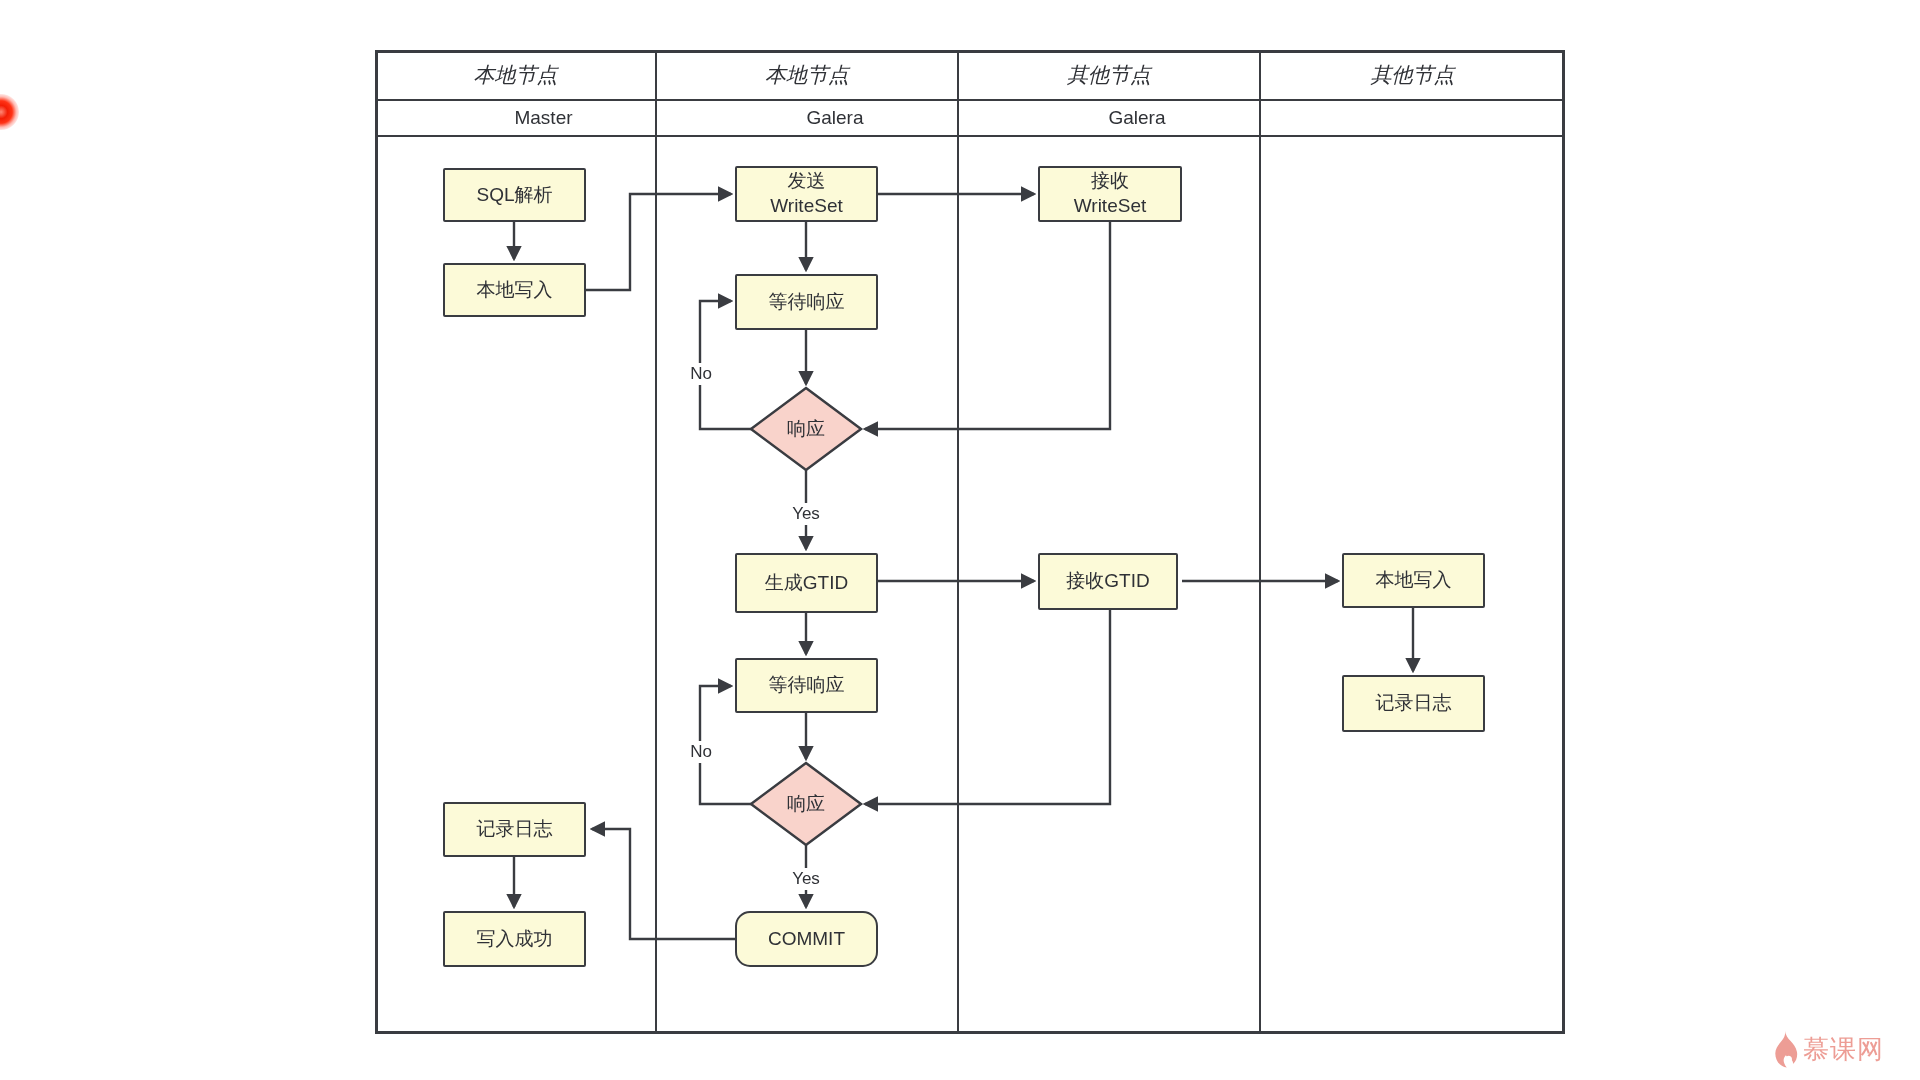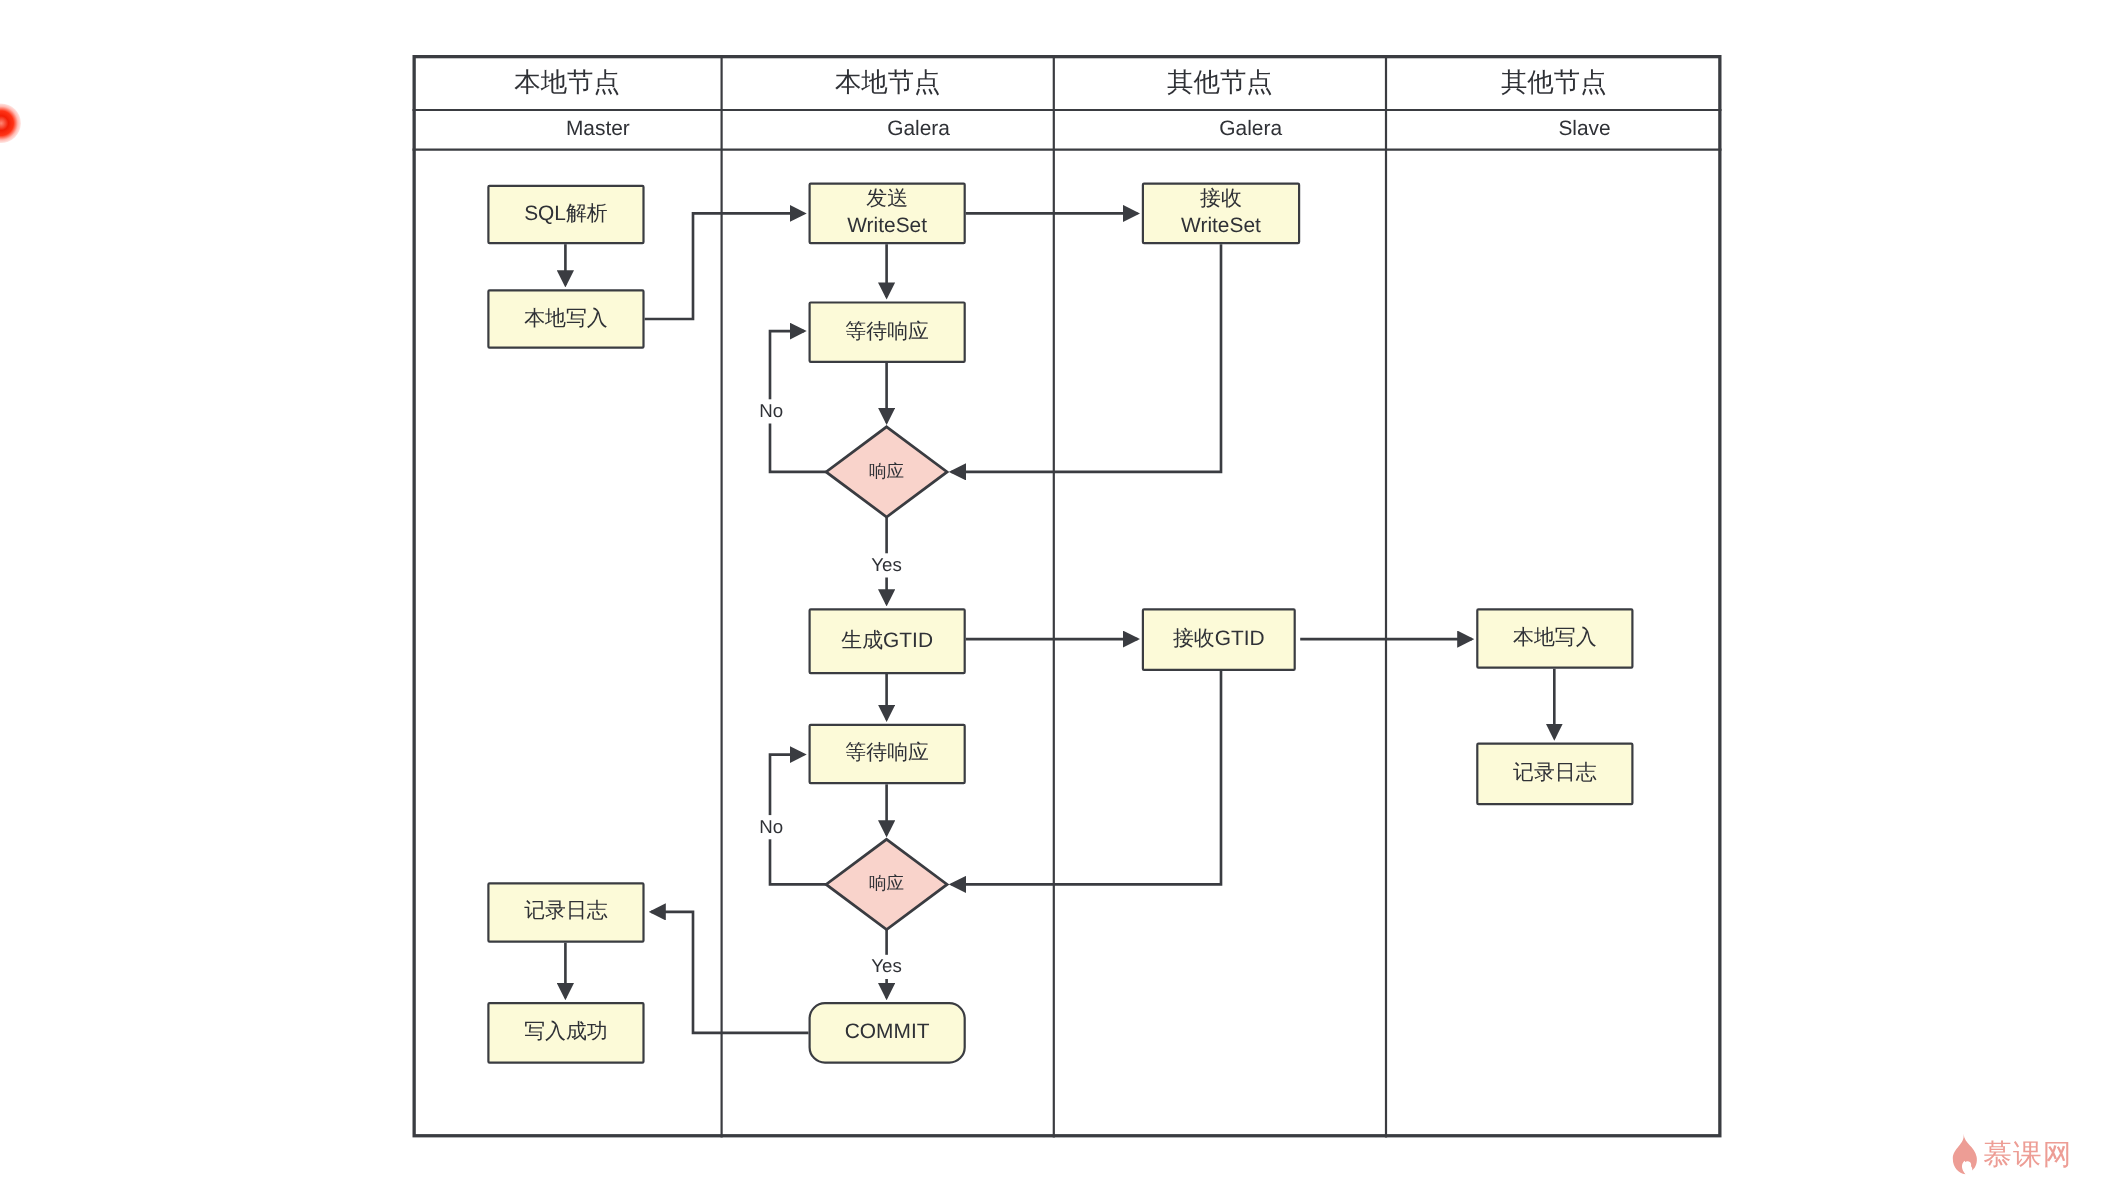--- a/index.html
+++ b/index.html
@@ -1,28 +1,28 @@
 <!DOCTYPE html>
 <html><head>
 <meta charset="utf-8">
 <style>
   html,body{margin:0;padding:0;background:#ffffff;}
   body{font-family:"Liberation Sans","DejaVu Sans",sans-serif;}
   #stage{position:relative;width:1920px;height:1080px;background:#ffffff;overflow:hidden;}
   #wires{position:absolute;left:0;top:0;width:1920px;height:1080px;}
   .cell{position:absolute;display:flex;align-items:center;justify-content:center;
         color:#2F3136;white-space:nowrap;}
-  .row1{font-size:24px;}
+  .row1{font-size:21px;font-style:italic;}
   .row2{font-size:19px;margin-left:28px;}
   .node{position:absolute;background:#FCFAD8;border:2.5px solid #3A3C41;border-radius:2px;
         display:flex;flex-direction:column;align-items:center;justify-content:center;
         font-size:19px;color:#2F3136;line-height:1.3;text-align:center;box-sizing:border-box;}
   .edge-label{position:absolute;transform:translate(-50%,-50%);background:#ffffff;
         padding:1px 4px;font-size:17px;color:#2F3136;}
-  .diamond-label{position:absolute;transform:translate(-50%,-50%);font-size:16px;color:#2F3136;}
+  .diamond-label{position:absolute;transform:translate(-50%,-50%);font-size:19px;color:#2F3136;}
   .pointer-dot{position:absolute;left:-17px;top:94px;width:36px;height:36px;border-radius:50%;
         background:radial-gradient(circle,
           rgba(255,130,110,0.95) 0%, #f21d05 26%, #ff3316 44%,
           rgba(255,61,40,0.35) 60%, rgba(255,61,40,0) 76%);}
   .watermark{position:absolute;left:1770px;top:1028px;display:flex;align-items:center;gap:3px;}
   .watermark .brand{font-size:26px;color:#ED9D95;letter-spacing:1px;}
 </style>
 </head>
 <body>
 
@@ -68,21 +68,20 @@
   </svg>
 
   <div class="cell row1" style="left:375px;top:50px;width:281px;height:50px;">本地节点</div>
   <div class="cell row1" style="left:656px;top:50px;width:302px;height:50px;">本地节点</div>
   <div class="cell row1" style="left:958px;top:50px;width:302px;height:50px;">其他节点</div>
   <div class="cell row1" style="left:1260px;top:50px;width:305px;height:50px;">其他节点</div>
 
   <div class="cell row2" style="left:375px;top:100px;width:281px;height:36px;">Master</div>
   <div class="cell row2" style="left:656px;top:100px;width:302px;height:36px;">Galera</div>
   <div class="cell row2" style="left:958px;top:100px;width:302px;height:36px;">Galera</div>
-  <div class="cell row2" style="left:1260px;top:100px;width:305px;height:36px;">Slave</div>
 
   <div class="node" style="left:443px;top:168px;width:143px;height:54px;">SQL解析</div>
   <div class="node" style="left:443px;top:263px;width:143px;height:54px;">本地写入</div>
   <div class="node" style="left:443px;top:802px;width:143px;height:55px;">记录日志</div>
   <div class="node" style="left:443px;top:911px;width:143px;height:56px;">写入成功</div>
 
   <div class="node" style="left:735px;top:166px;width:143px;height:56px;">
     <span>发送</span>
     <span>WriteSet</span>
   </div>

